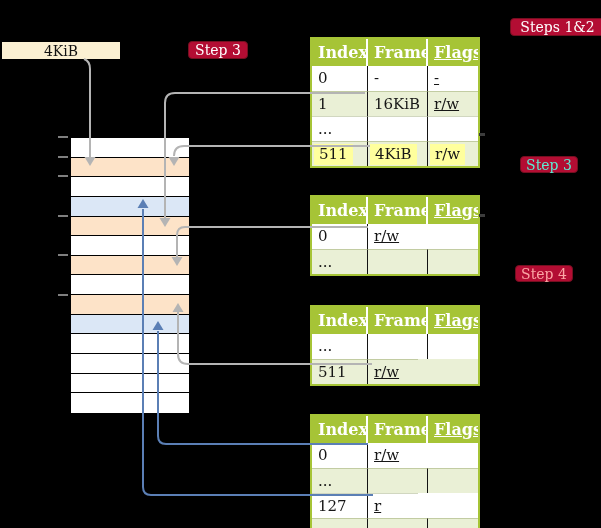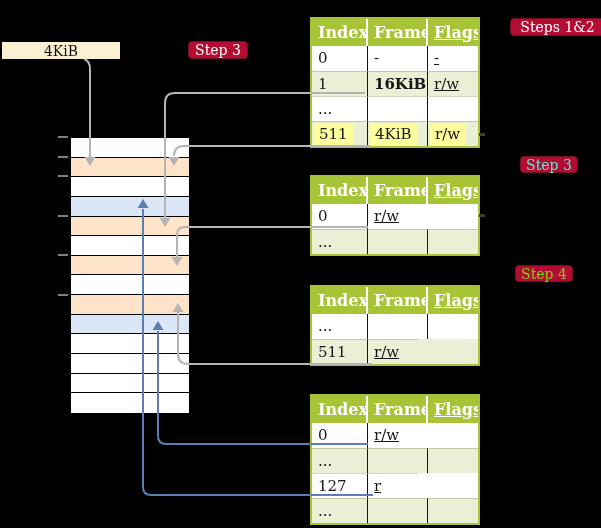--- a/index.html
+++ b/index.html
@@ -27,21 +27,21 @@
   
   #memory-column{
     position:absolute;left:70px;top:137px;width:120px;height:277px;
     border:1px solid #000;box-sizing:border-box;background:#fff;
   }
   .mem-row{height:18.64px;border-bottom:1px solid #000;}
   .mem-row:last-child{border-bottom:none;}
   
   .ptable{
     position:absolute;left:310px;width:170px;box-sizing:border-box;
-    border:2px solid #a6c436;background:#fff;
+    border:2px solid #a6c436;background:#fff;margin-top:20px;
   }
   .t1{top:17px;} .t2{top:175px;} .t3{top:285px;} .t4{top:394px;}
   .prow{display:flex;}
   .pcell{box-sizing:border-box;padding:0 0 0 6px;overflow:hidden;white-space:nowrap;}
   .c0{width:56px;} .c1{width:60px;} .c2{width:50px;text-decoration:underline;}
   .phead .pcell{
     height:27px;line-height:27px;font-weight:bold;font-size:16px;
     border-right:2px solid #fff;
   }
   .phead .pcell:last-child{border-right:none;}
@@ -66,21 +66,21 @@
 
   <div id="badge-step0" class="badge" style="background: rgb(179, 13, 51); border: 1px solid rgb(117, 15, 32); color: rgb(255, 255, 255);">
     <span>Step 3</span>
   </div>
   <div id="badge-steps12" class="badge" style="background: rgb(179, 13, 51); border: 1px solid rgb(117, 15, 32); color: rgb(255, 255, 255);">
     <span>Steps 1&amp;2</span>
   </div>
   <div id="badge-step3" class="badge" style="background: rgb(179, 13, 51); border: 1px solid rgb(117, 15, 32); color: #5eead4;">
     <span>Step 3</span>
   </div>
-  <div id="badge-step4" class="badge" style="background: rgb(179, 13, 51); border: 1px solid rgb(117, 15, 32); color: #84cc16;">
+  <div id="badge-step4" class="badge" style="background: rgb(179, 13, 51); border: 1px solid rgb(117, 15, 32); color: #fca5a5;">
     <span>Step 4</span>
   </div>
 
   <div id="memory-column">
       <div class="mem-row" style="background: rgb(255, 255, 255);"></div>
       <div class="mem-row" style="background: rgb(253, 227, 200);"></div>
       <div class="mem-row" style="background: rgb(255, 255, 255);"></div>
       <div class="mem-row" style="background: rgb(219, 231, 246);"></div>
       <div class="mem-row" style="background: rgb(253, 227, 200);"></div>
       <div class="mem-row" style="background: rgb(255, 255, 255);"></div>
@@ -100,21 +100,21 @@
         <div class="pcell c1" style="color: rgb(255, 255, 255);">Frame</div>
         <div class="pcell c2" style="color: rgb(255, 255, 255);">Flags</div>
       </div>
       <div class="prow pbody first" style="background: rgb(255, 255, 255);">
         <div class="pcell c0" style="color: rgb(22, 22, 22);">0</div>
         <div class="pcell c1" style="color: rgb(22, 22, 22);">-</div>
         <div class="pcell c2" style="color: rgb(22, 22, 22);">-</div>
       </div>
       <div class="prow pbody" style="background: rgb(234, 240, 214);">
         <div class="pcell c0" style="color: rgb(22, 22, 22);">1</div>
-        <div class="pcell c1" style="color: rgb(22, 22, 22); font-weight: bold;">16KiB</div>
+        <div class="pcell c1" style="color: rgb(22, 22, 22);">16KiB</div>
         <div class="pcell c2" style="color: rgb(22, 22, 22);">r/w</div>
       </div>
       <div class="prow pbody" style="background: rgb(255, 255, 255);">
         <div class="pcell c0" style="color: rgb(22, 22, 22);">...</div>
         <div class="pcell c1" style="color: rgb(22, 22, 22);"></div>
         <div class="pcell c2" style="color: rgb(22, 22, 22);"></div>
       </div>
       <div class="prow pbody" style="background: rgb(234, 240, 214);">
         <div class="pcell c0" style="color: rgb(22, 22, 22);"><span class="hl" style="background: rgb(255, 255, 157);">511</span></div>
         <div class="pcell c1" style="color: rgb(22, 22, 22);"><span class="hl" style="background: rgb(255, 255, 157);">4KiB</span></div>

